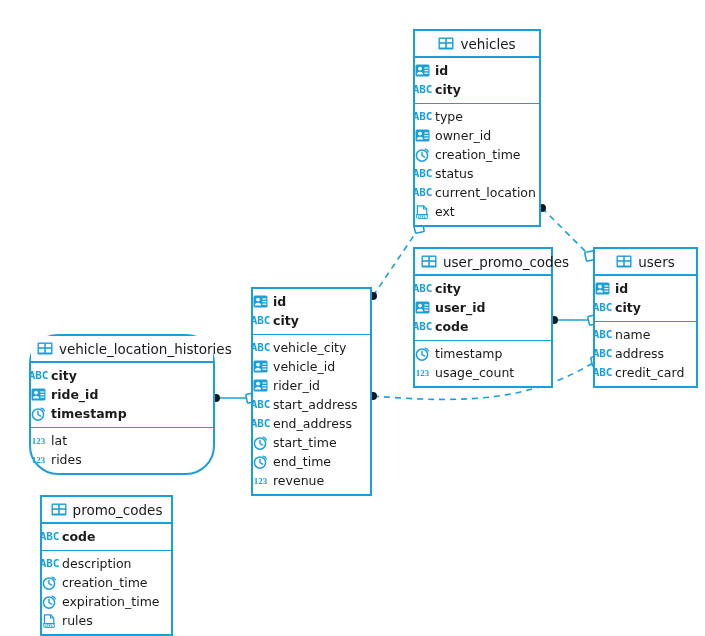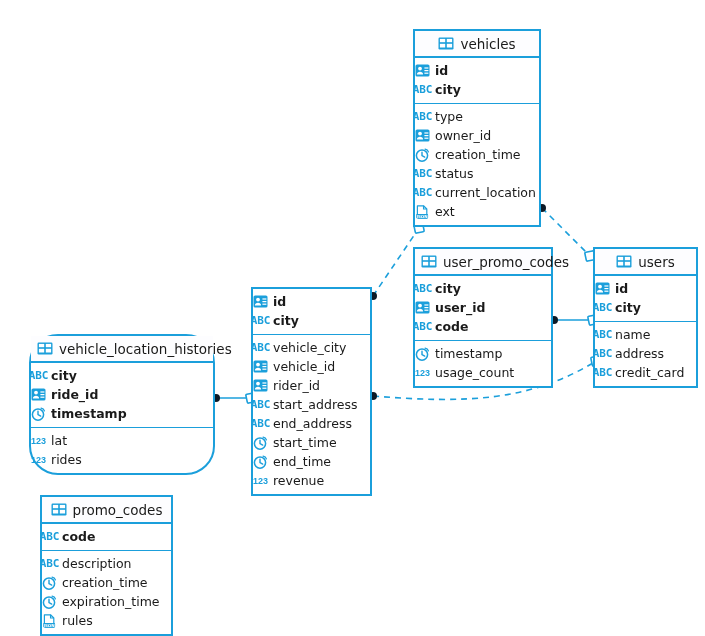--- a/index.html
+++ b/index.html
@@ -63,21 +63,21 @@
     font-weight:bold;
     letter-spacing:-0.2px;
     color:#1b9fdb;
     font-family:"DejaVu Sans Mono", monospace;
   }
   
   .ico-123{
     font-size:9px;
     font-weight:bold;
     color:#1b9fdb;
-    font-family:Liberation Sans, sans-serif;
+    font-family:Liberation Serif, serif;
   }
   .ico svg{display:block;}
 
   
   .ico-grid{width:16px;height:14px;}
 </style>
 </head>
 <body>
 
 <div id="canvas">

